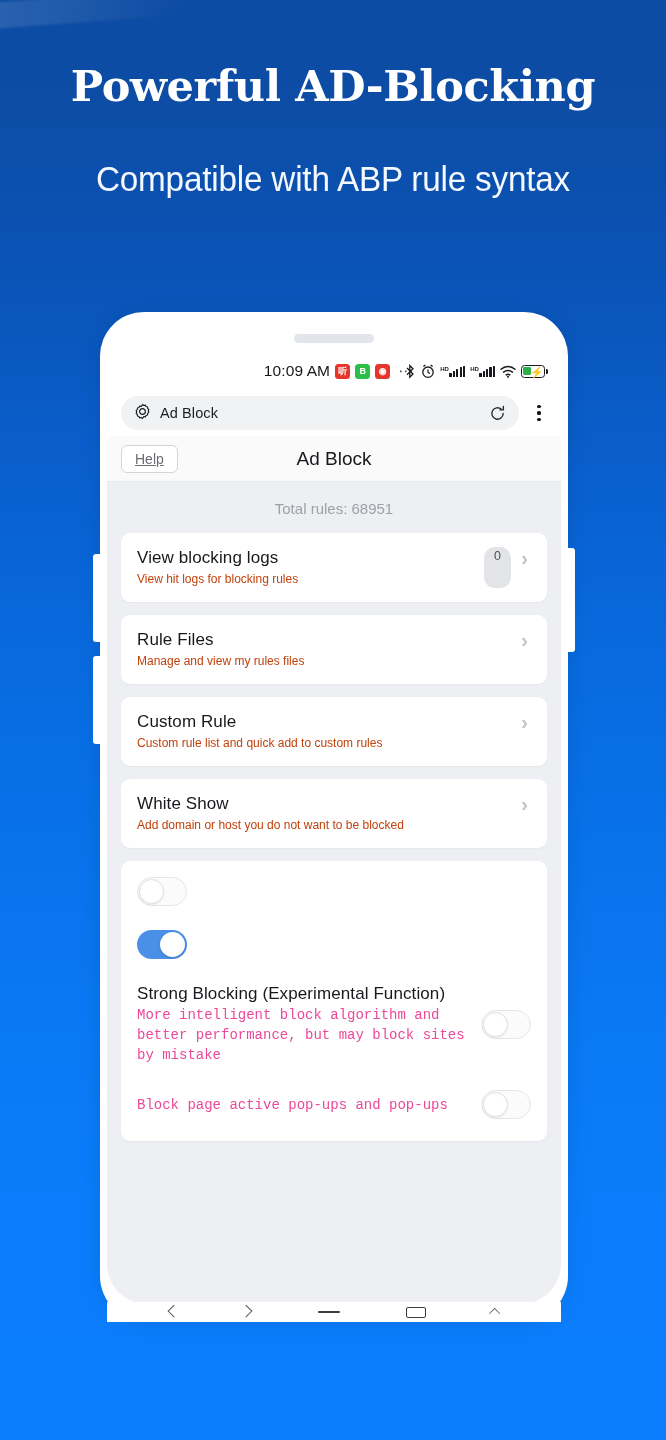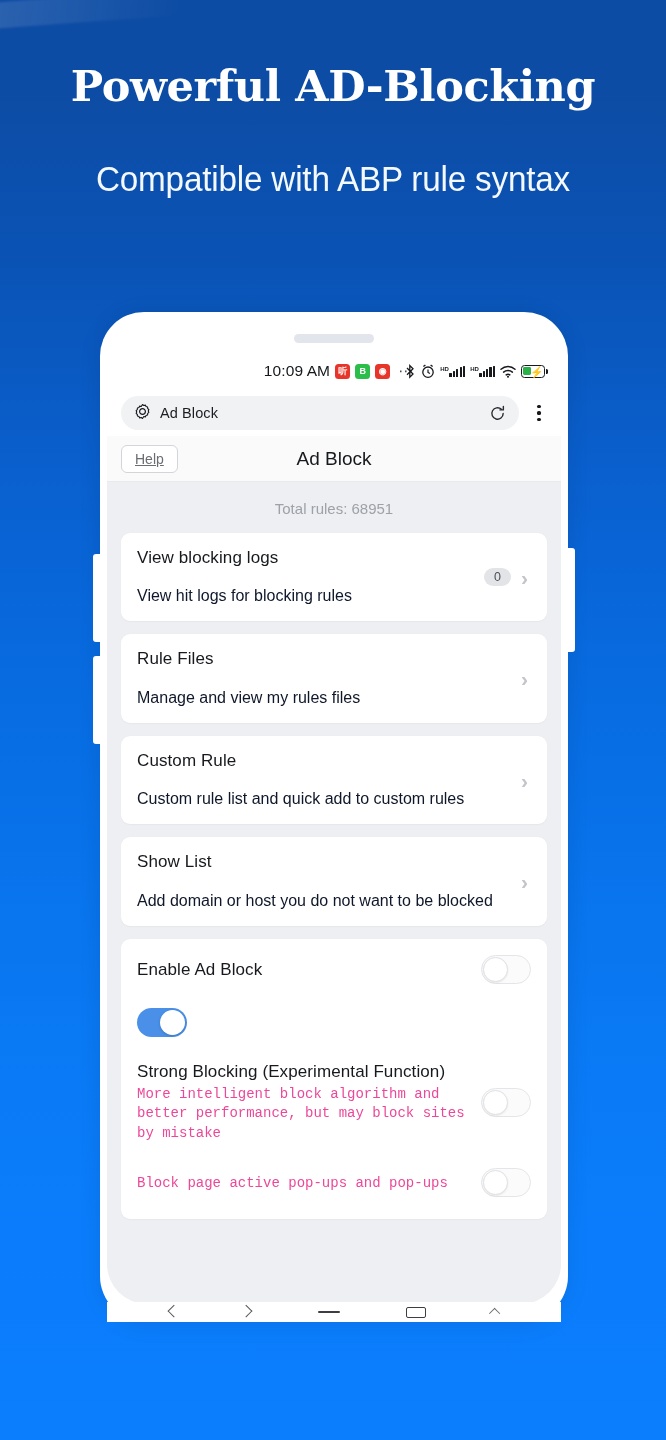--- a/index.html
+++ b/index.html
@@ -175,26 +175,26 @@
   }
   #total-rules {
     text-align:center; font-size:15px; color:#9ea1a7;
     padding:18px 0 16px;
   }
   .card {
     background:#ffffff;
     margin:0 14px 13px;
     border-radius:9px;
     padding:14px 16px;
-    display:flex; align-items:center;
+    display:flex; 
     box-shadow:0 .5px 1.5px rgba(0,0,0,.035);
   }
   .card-texts { flex:1; min-width:0; padding-right:10px; }
   .card-title { font-size:17px; color:#17191d; line-height:1.26; letter-spacing:.1px; }
-  .card-sub { font-size:16px; color:#0f172a; line-height:1.38; margin-top:17px; }
+  .card-sub { font-size:12px; color:#c2410c; line-height:1.38; margin-top:3px; }
   .badge {
     background:#e3e4e7; color:#4c4f54; font-size:12.5px;
     border-radius:11px; padding:2px 10px; margin-right:7px;
   }
   .chev {
     color:#c3c5ca; font-size:21px; font-weight:700; line-height:1;
     width:13px; text-align:center;
   }
 
   
@@ -366,32 +366,29 @@
       <div class="card">
         <div class="card-texts">
           <div class="card-title">Custom Rule</div>
           <div class="card-sub">Custom rule list and quick add to custom rules</div>
         </div>
         <span class="chev">›</span>
       </div>
 
       <div class="card">
         <div class="card-texts">
-          <div class="card-title">Show List</div>
+          <div class="card-title">White Show</div>
           <div class="card-sub">Add domain or host you do not want to be blocked</div>
         </div>
         <span class="chev">›</span>
       </div>
 
       <div id="toggles-card">
 
         <div class="trow">
-          <div class="trow-texts">
-            <div class="trow-title">Enable Ad Block</div>
-          </div>
           <div class="toggle off">
               <span class="knob"></span>
             </div>
         </div>
 
         <div class="trow">
           <div class="toggle on">
               <span class="knob"></span>
             </div>
         </div>

